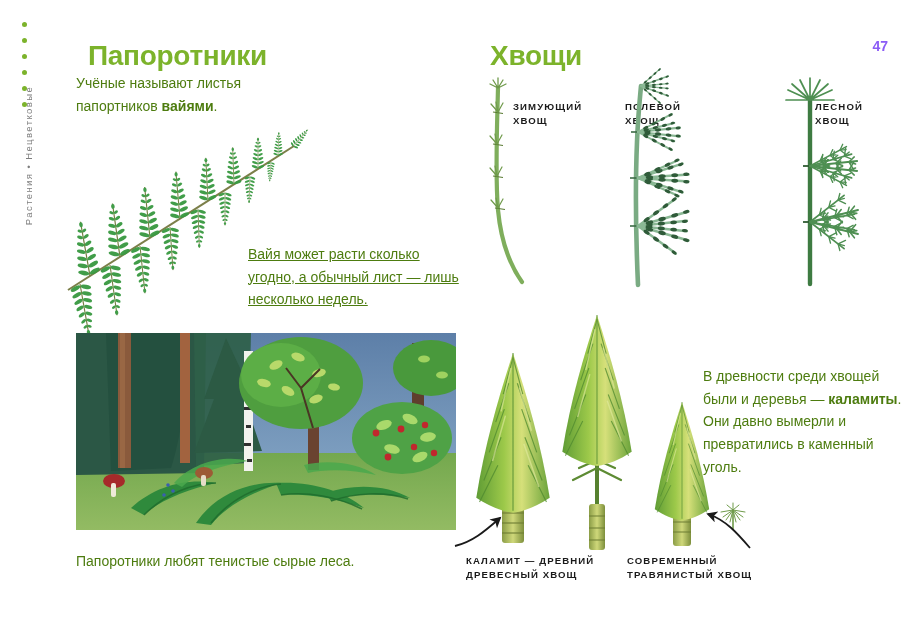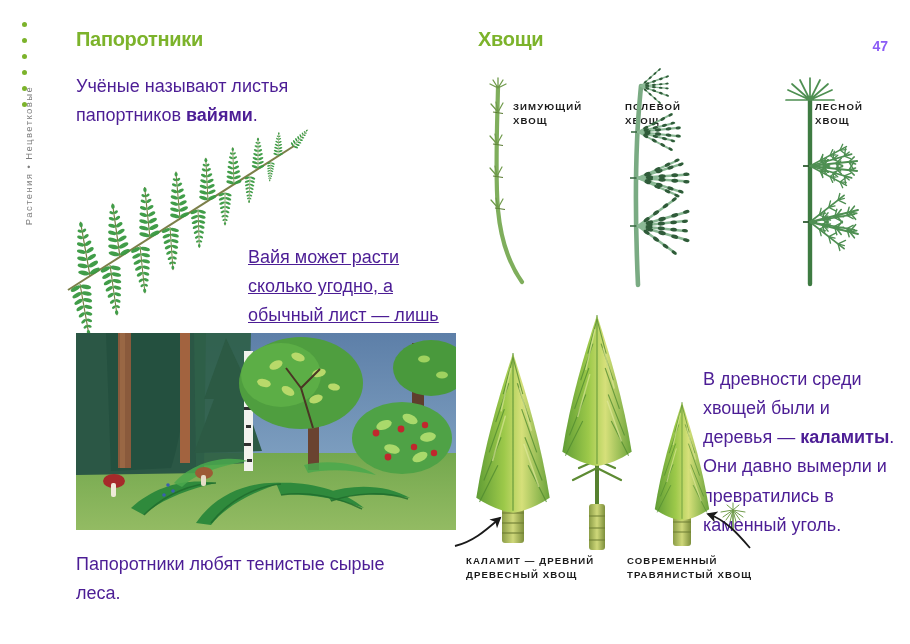--- a/index.html
+++ b/index.html
@@ -19,29 +19,29 @@
   .side-dots i{width:5px;height:5px;border-radius:50%;background:#7cb32b;display:block;}
   .side-label{
     position:absolute;left:-62px;top:150px;width:180px;
     transform:rotate(-90deg);transform-origin:center center;
     font-size:9.5px;letter-spacing:1.4px;color:#7d7d7d;white-space:nowrap;
     text-align:center;
   }
 
   
   h1.head{
-    position:absolute;margin:0;
-    font-size:20px;font-weight:bold;color:#7cb32b;letter-spacing:-0.3px;
+    position:absolute;margin:12px;
+    font-size:28px;font-weight:bold;color:#7cb32b;letter-spacing:-0.3px;
   }
   #head-left{left:76px;top:28px;}
   #head-right{left:478px;top:28px;text-align:center;}
   #pageno{position:absolute;right:22px;top:38px;font-size:14px;font-weight:bold;color:#8b5cf6;}
 
   
-  .body-text{position:absolute;font-size:18px;line-height:1.62;color:#4c1d95;}
+  .body-text{position:absolute;font-size:14px;line-height:1.62;color:#4d7c0f;}
   .body-text b{font-weight:bold;}
   #txt-vaiyami{left:76px;top:72px;width:230px;}
   #txt-vaiya{left:248px;top:243px;width:215px;text-decoration:underline;}
   #txt-forest-cap{left:76px;top:550px;width:340px;}
   #txt-kalamity{left:703px;top:365px;width:200px;}
 
   
   .lbl{position:absolute;font-size:9.6px;font-weight:bold;line-height:1.5;
        letter-spacing:1.1px;color:#1a1a1a;text-transform:uppercase;}
   #lbl-zim{left:513px;top:100px;}

